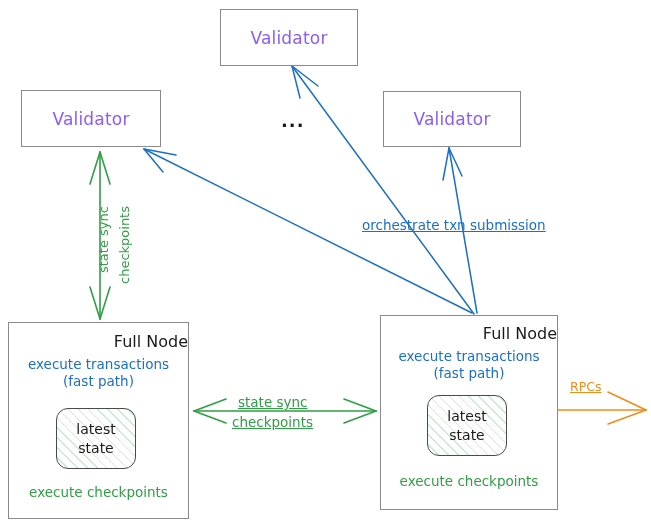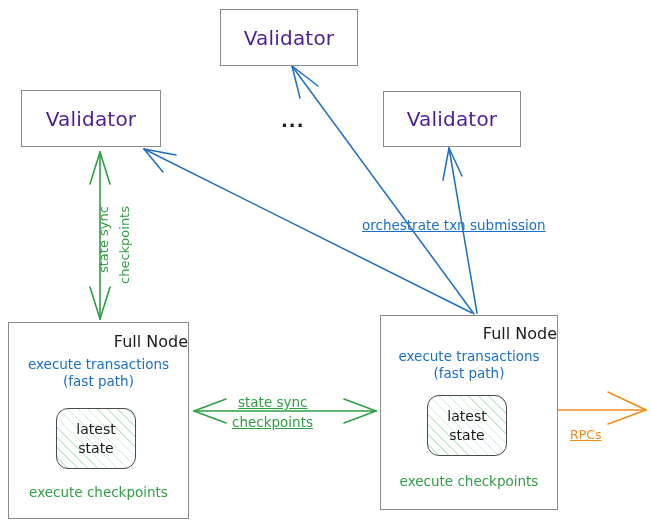--- a/index.html
+++ b/index.html
@@ -25,22 +25,22 @@
     box-sizing: border-box;
     border: 1.6px solid #8a8a8a;
     background: #ffffff;
     text-align: center;
   }
   .validator-label {
     position: absolute;
     left: 0; right: 0;
     top: 50%;
     transform: translateY(-52%);
-    color: #4c1d95;
-    font-size: 20px;
+    color: #8b5cf6;
+    font-size: 17px;
     letter-spacing: 0.2px;
   }
   .fullnode-title {
     position: absolute;
     left: 0; right: 0;
     color: #1a1a1a;
     font-size: 16px;
     text-align: right;
   }
   .fullnode-blue {
@@ -80,21 +80,21 @@
     line-height: 19px;
   }
   .state-box span { display: block; }
   .edge-label {
     position: absolute;
     white-space: nowrap;
     text-decoration: underline;
   }
   .lbl-blue { color: #1b6fc4; font-size: 13.5px; }
   .lbl-green { color: #2f9e44; font-size: 13.5px; }
-  .lbl-orange { color: #f08c1a; font-size: 12.5px; margin-top: 48px; }
+  .lbl-orange { color: #f08c1a; font-size: 12.5px; }
   .vertical-label {
     position: absolute;
     color: #2f9e44;
     font-size: 13px;
     white-space: nowrap;
     transform-origin: 0 0;
     transform: rotate(-90deg);
   }
   .ellipsis {
     position: absolute;

